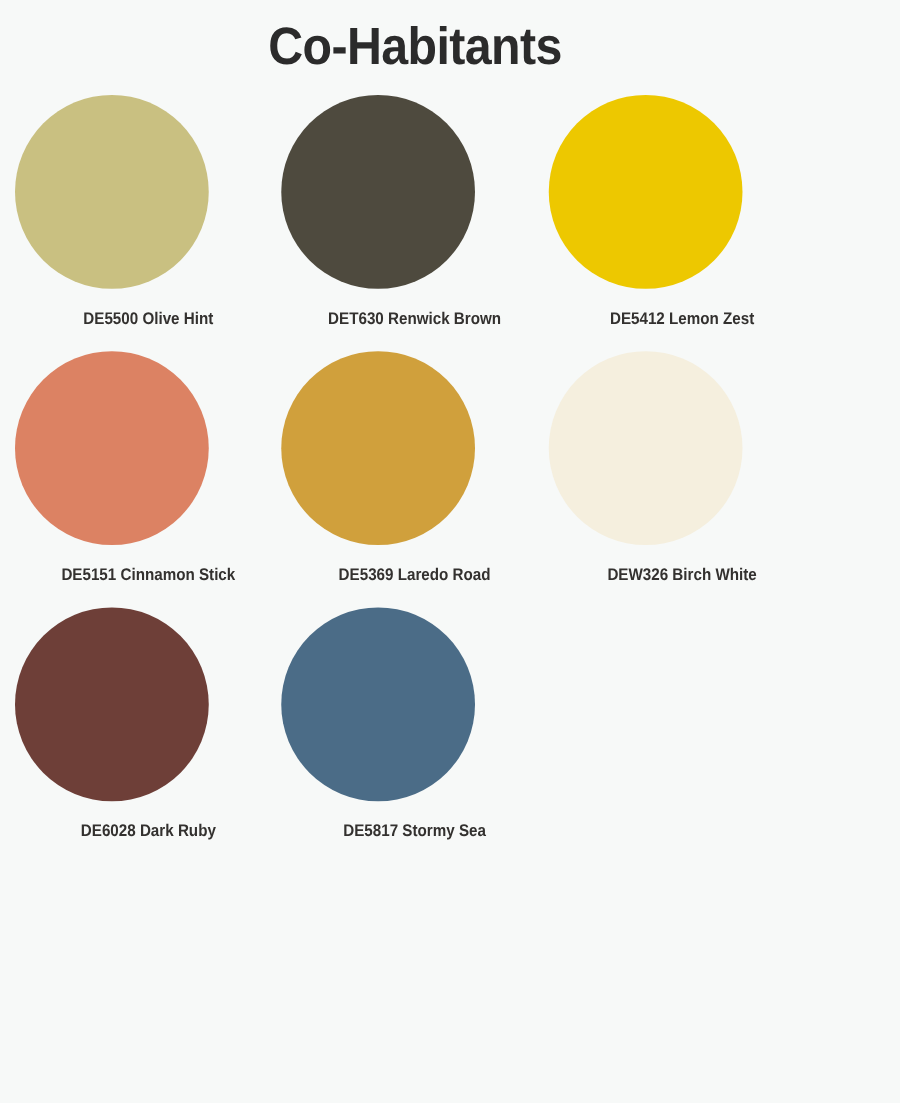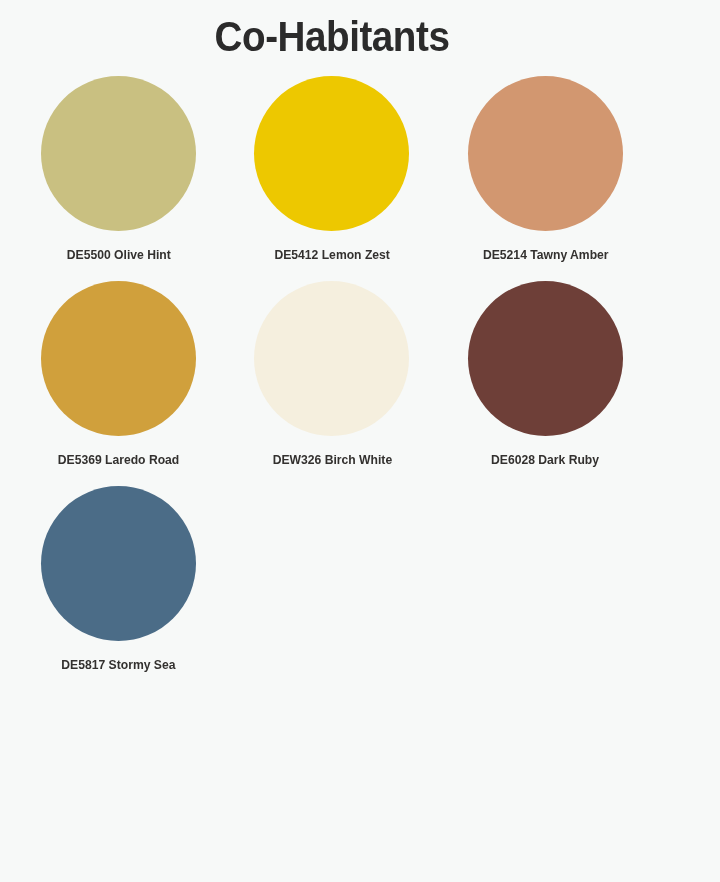--- a/index.html
+++ b/index.html
@@ -39,21 +39,20 @@
     grid-template-columns: repeat(3, 1fr);
     grid-template-rows: repeat(4, 205px);
     column-gap: 0px;
     row-gap: 0px;
     padding: 0 12px;
     box-sizing: border-box;
   }
   .swatch-cell {
     display: flex;
     flex-direction: column;
-    align-items: center;
     justify-content: flex-start;
     position: relative;
   }
   .swatch-circle {
     width: 155px;
     height: 155px;
     border-radius: 50%;
     flex: none;
   }
   .swatch-label {
@@ -73,26 +72,30 @@
 <div class="palette-page">
 
   <h1 class="page-title">Co-Habitants</h1>
 
   <div class="swatch-grid">
       <div class="swatch-cell">
         <div class="swatch-circle" style="background: rgb(201, 192, 129);"></div>
         <div class="swatch-label">DE5500 Olive Hint</div>
       </div>
       <div class="swatch-cell">
+        <div class="swatch-circle" style="background: rgb(78, 74, 62);"></div>
+        <div class="swatch-label">DET630 Renwick Brown</div>
+      </div>
+      <div class="swatch-cell">
         <div class="swatch-circle" style="background: rgb(237, 200, 0);"></div>
         <div class="swatch-label">DE5412 Lemon Zest</div>
       </div>
       <div class="swatch-cell">
-        <div class="swatch-circle" style="background: rgb(210, 151, 112);"></div>
-        <div class="swatch-label">DE5214 Tawny Amber</div>
+        <div class="swatch-circle" style="background: rgb(220, 130, 99);"></div>
+        <div class="swatch-label">DE5151 Cinnamon Stick</div>
       </div>
       <div class="swatch-cell">
         <div class="swatch-circle" style="background: rgb(208, 160, 60);"></div>
         <div class="swatch-label">DE5369 Laredo Road</div>
       </div>
       <div class="swatch-cell">
         <div class="swatch-circle" style="background: rgb(245, 239, 222);"></div>
         <div class="swatch-label">DEW326 Birch White</div>
       </div>
       <div class="swatch-cell">

